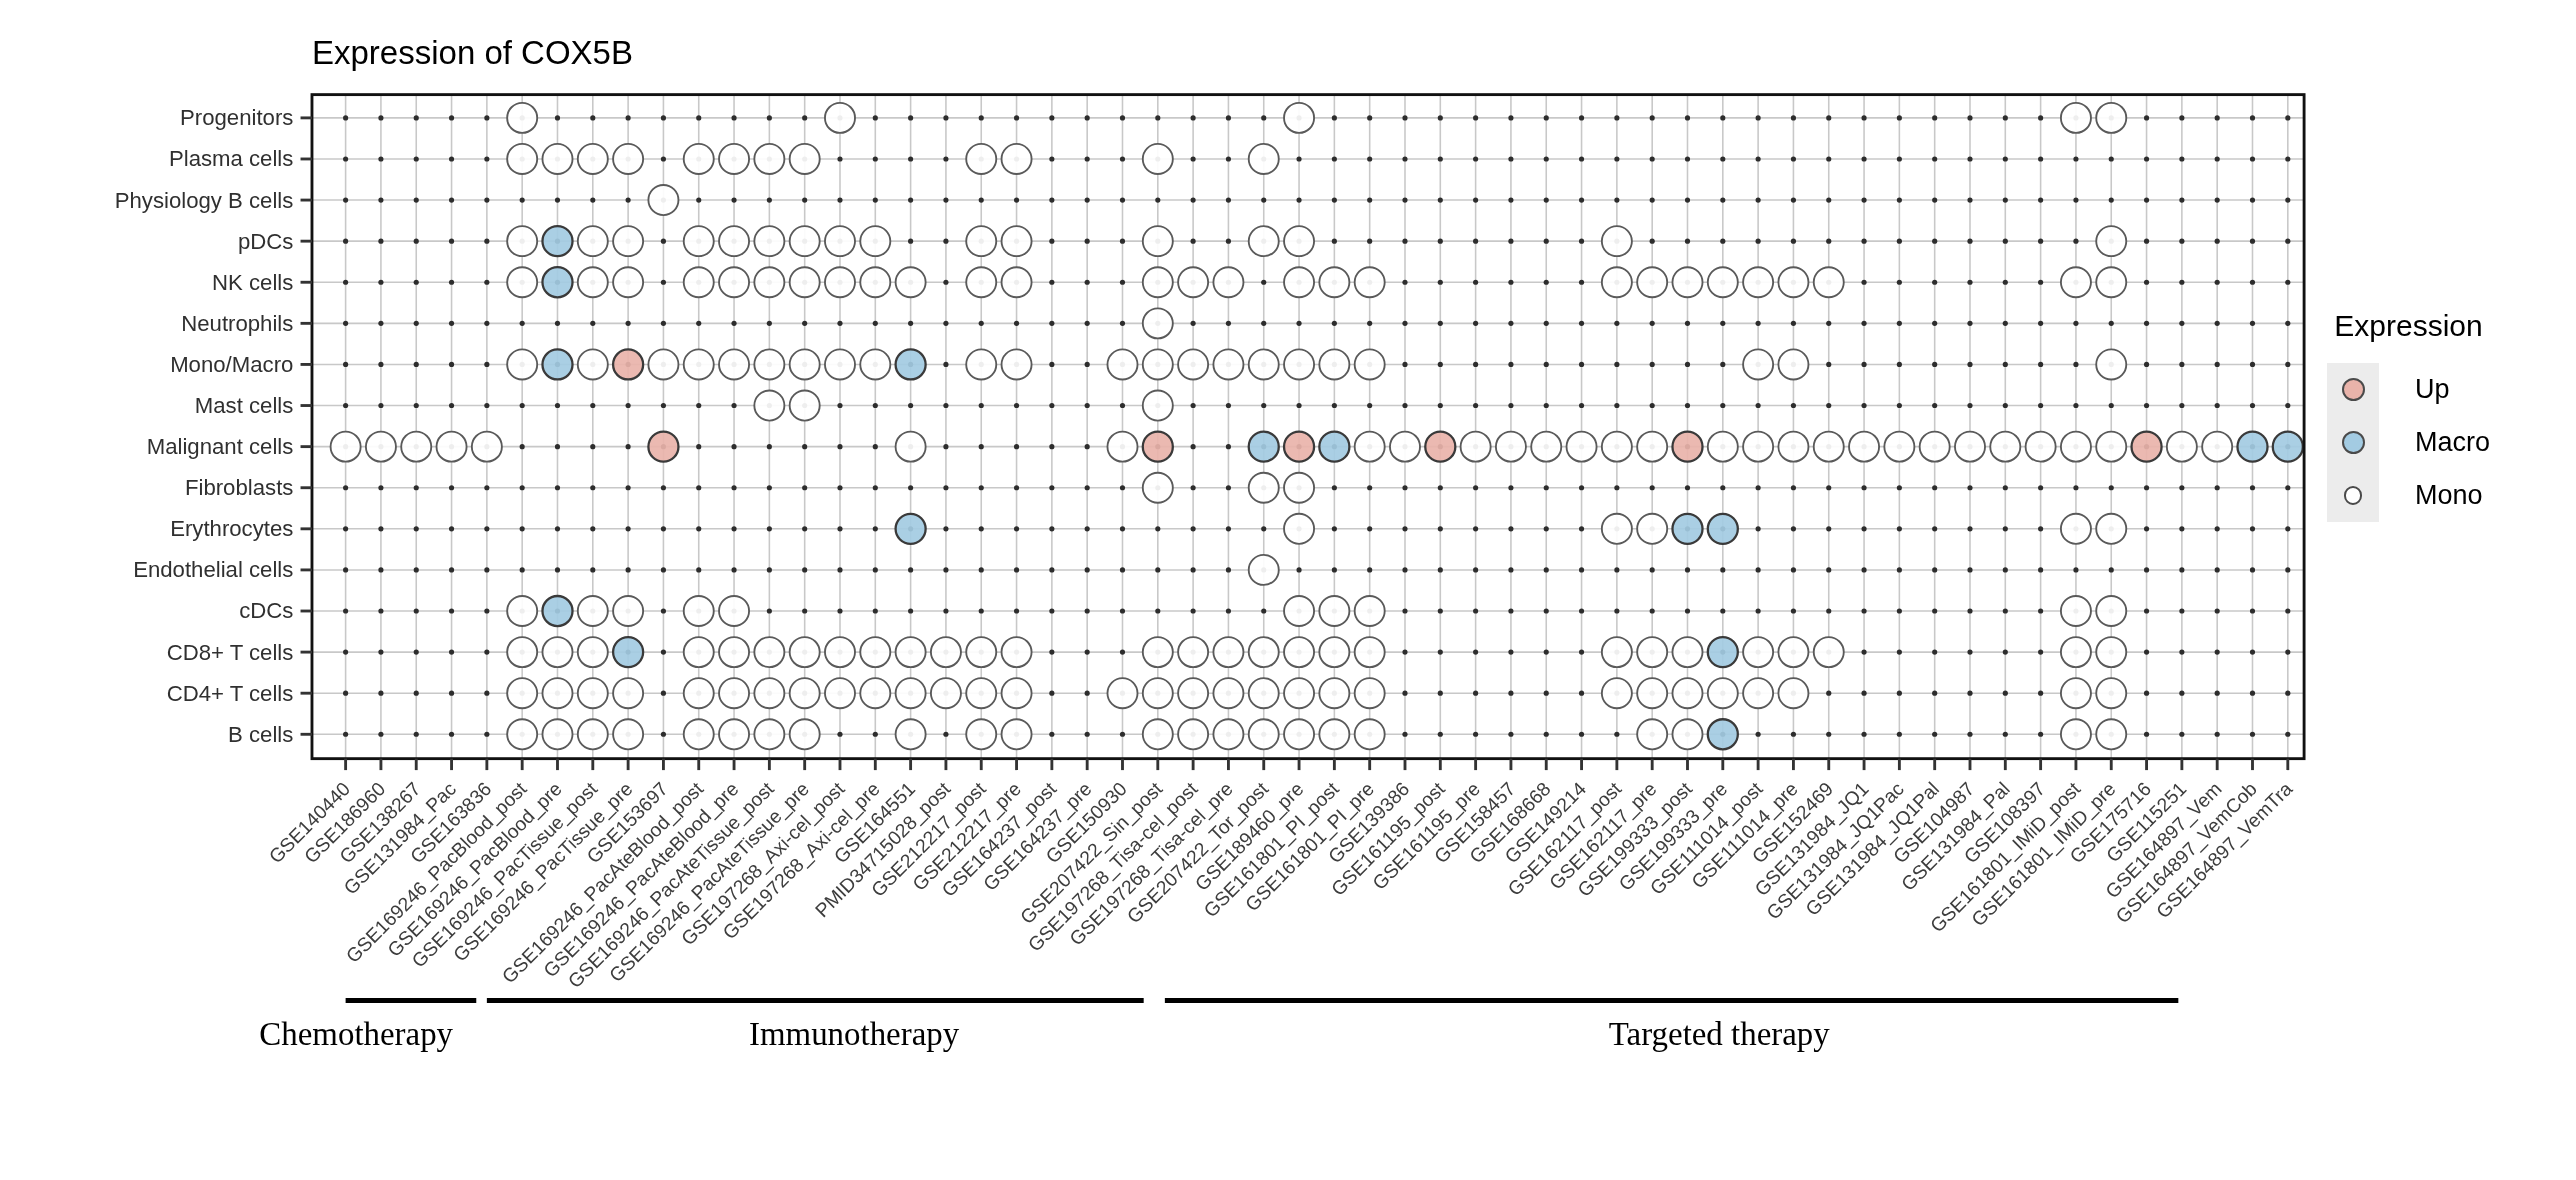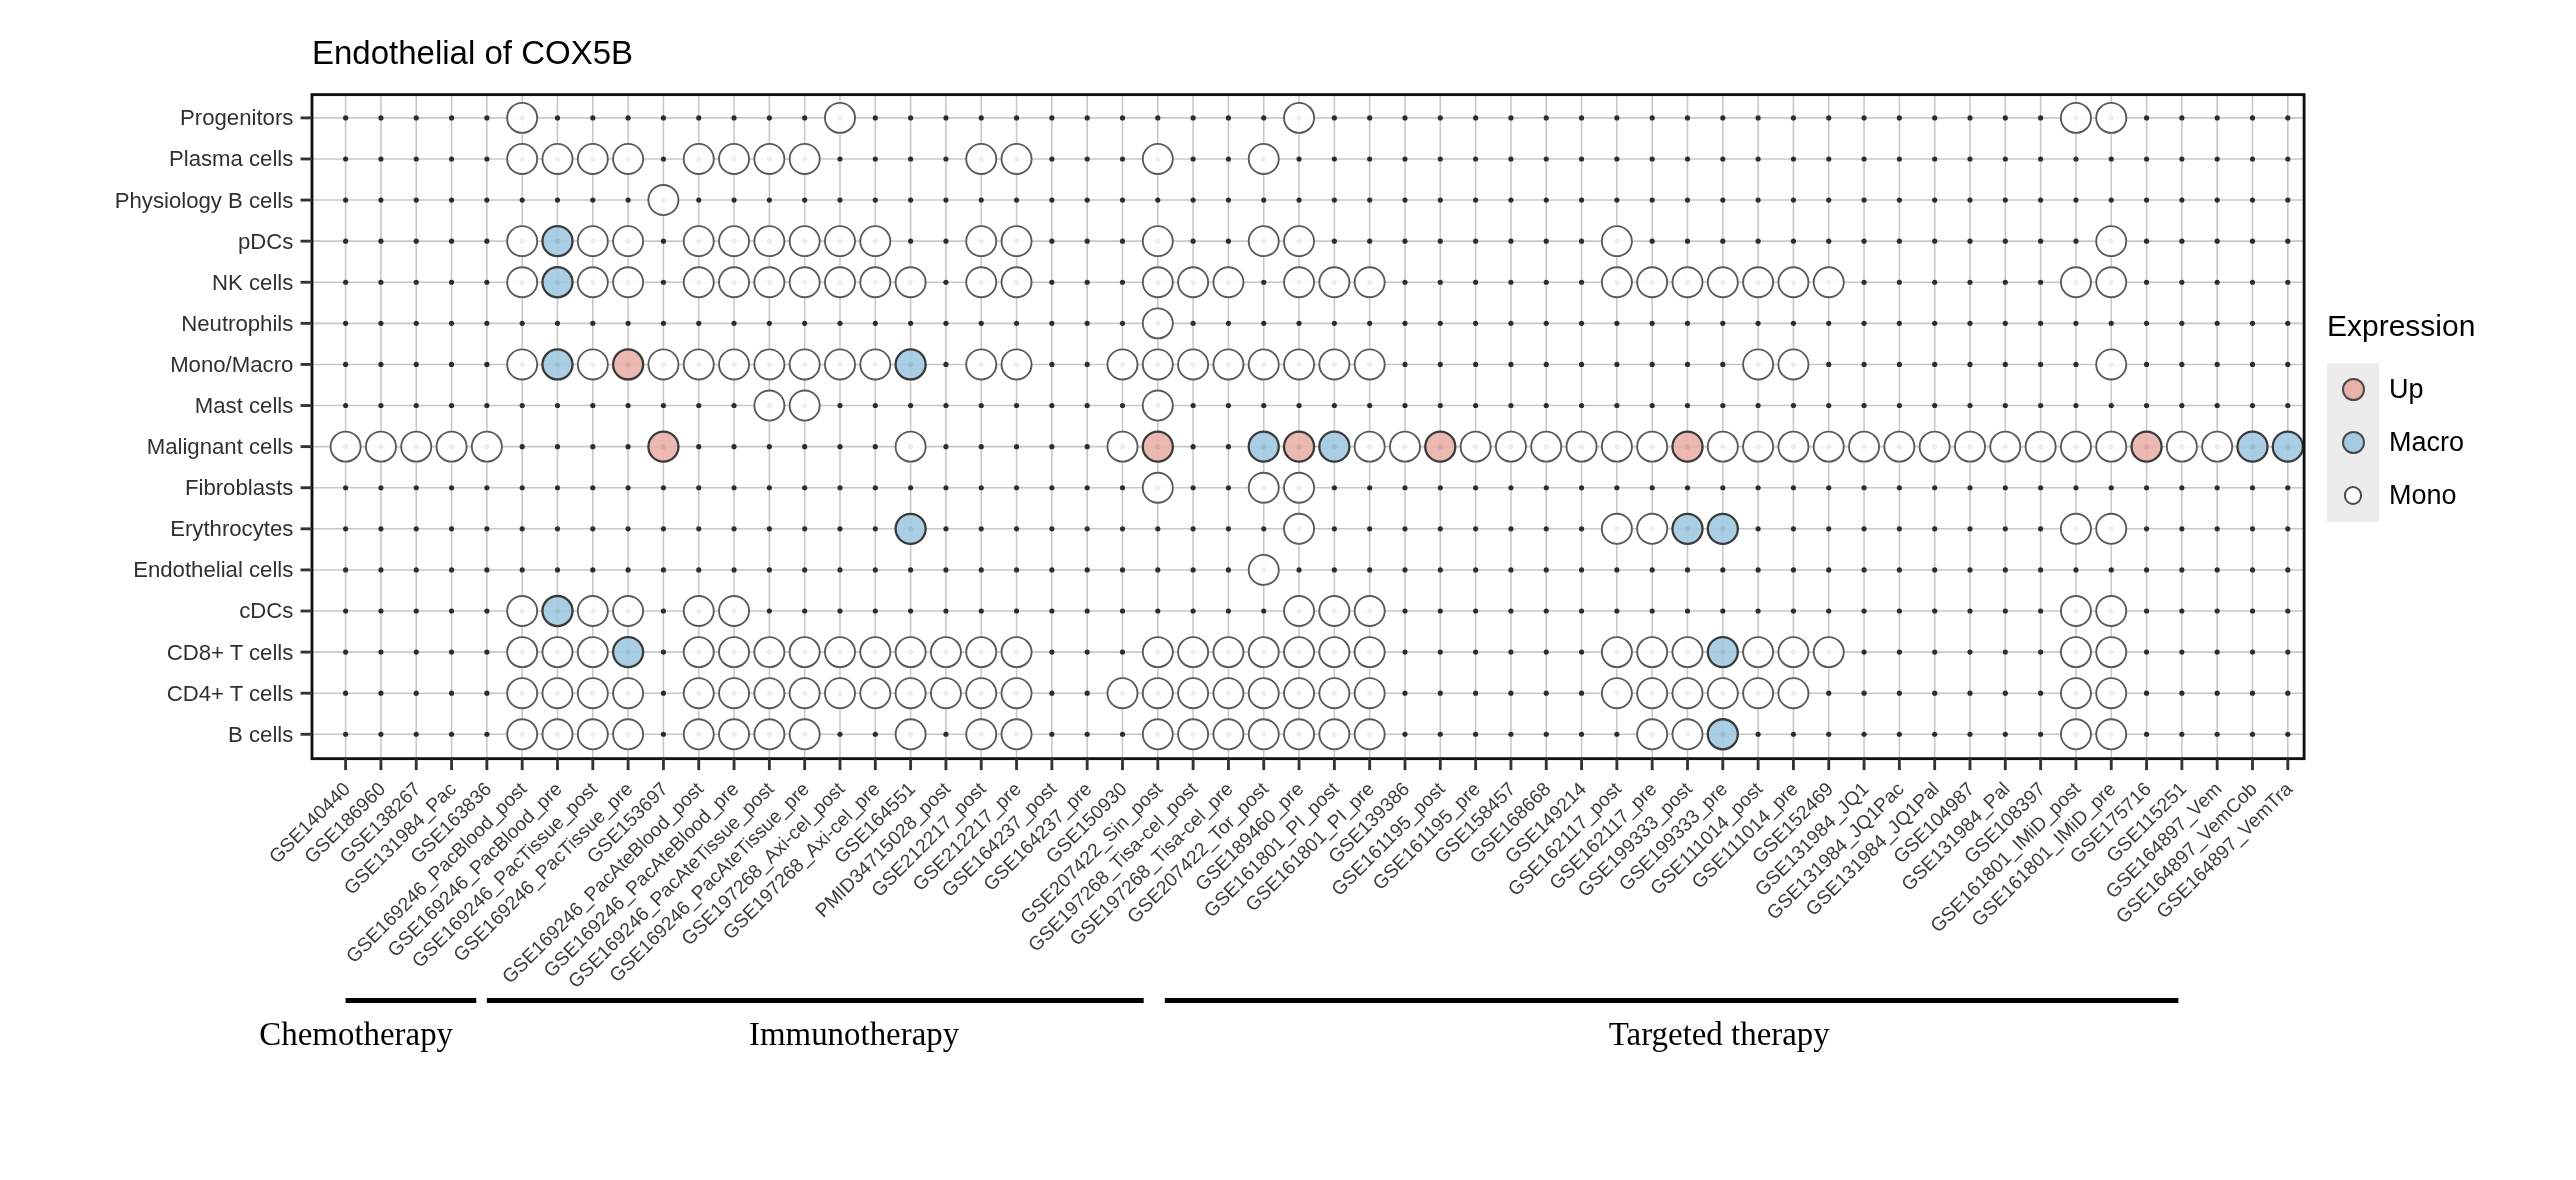--- a/index.html
+++ b/index.html
@@ -7,27 +7,27 @@
          font-family:"Liberation Sans",sans-serif;overflow:hidden;}
   #plot-svg{position:absolute;left:0;top:0;}
   #page-title{position:absolute;left:312px;top:34px;font-size:33px;color:#000;}
   #legend{position:absolute;left:2327px;top:309px;text-align:center;}
   #legend .legend-title{font-size:30px;color:#000;margin-bottom:20px;}
   #legend .legend-item{display:flex;align-items:center;margin:0;}
   #legend .key-box{width:52px;height:53px;background:#ececec;display:flex;
                    align-items:center;justify-content:center;}
   #legend .key-dot{width:21.5px;height:21.5px;border-radius:50%;border:2.1px solid #4a4a4a;
                    box-sizing:border-box;}
-  #legend .legend-label{font-size:27px;color:#000;margin-left:10px;}
+  #legend .legend-label{font-size:27px;color:#000;margin-left:36px;}
 </style>
 </head>
 <body>
 
 <div id="stage">
-  <div id="page-title">Endothelial of COX5B</div>
+  <div id="page-title">Expression of COX5B</div>
 
   <svg id="plot-svg" width="2576" height="1181" viewBox="0 0 3600 1650">
       <rect x="436" y="132" width="2784" height="928" fill="#ffffff" stroke="none"></rect>
       <line x1="483" y1="132" x2="483" y2="1060" stroke="#c8c8c8" stroke-width="2.2"></line>
       <line x1="532.35" y1="132" x2="532.35" y2="1060" stroke="#c8c8c8" stroke-width="2.2"></line>
       <line x1="581.7" y1="132" x2="581.7" y2="1060" stroke="#c8c8c8" stroke-width="2.2"></line>
       <line x1="631.05" y1="132" x2="631.05" y2="1060" stroke="#c8c8c8" stroke-width="2.2"></line>
       <line x1="680.4" y1="132" x2="680.4" y2="1060" stroke="#c8c8c8" stroke-width="2.2"></line>
       <line x1="729.75" y1="132" x2="729.75" y2="1060" stroke="#c8c8c8" stroke-width="2.2"></line>
       <line x1="779.1" y1="132" x2="779.1" y2="1060" stroke="#c8c8c8" stroke-width="2.2"></line>

